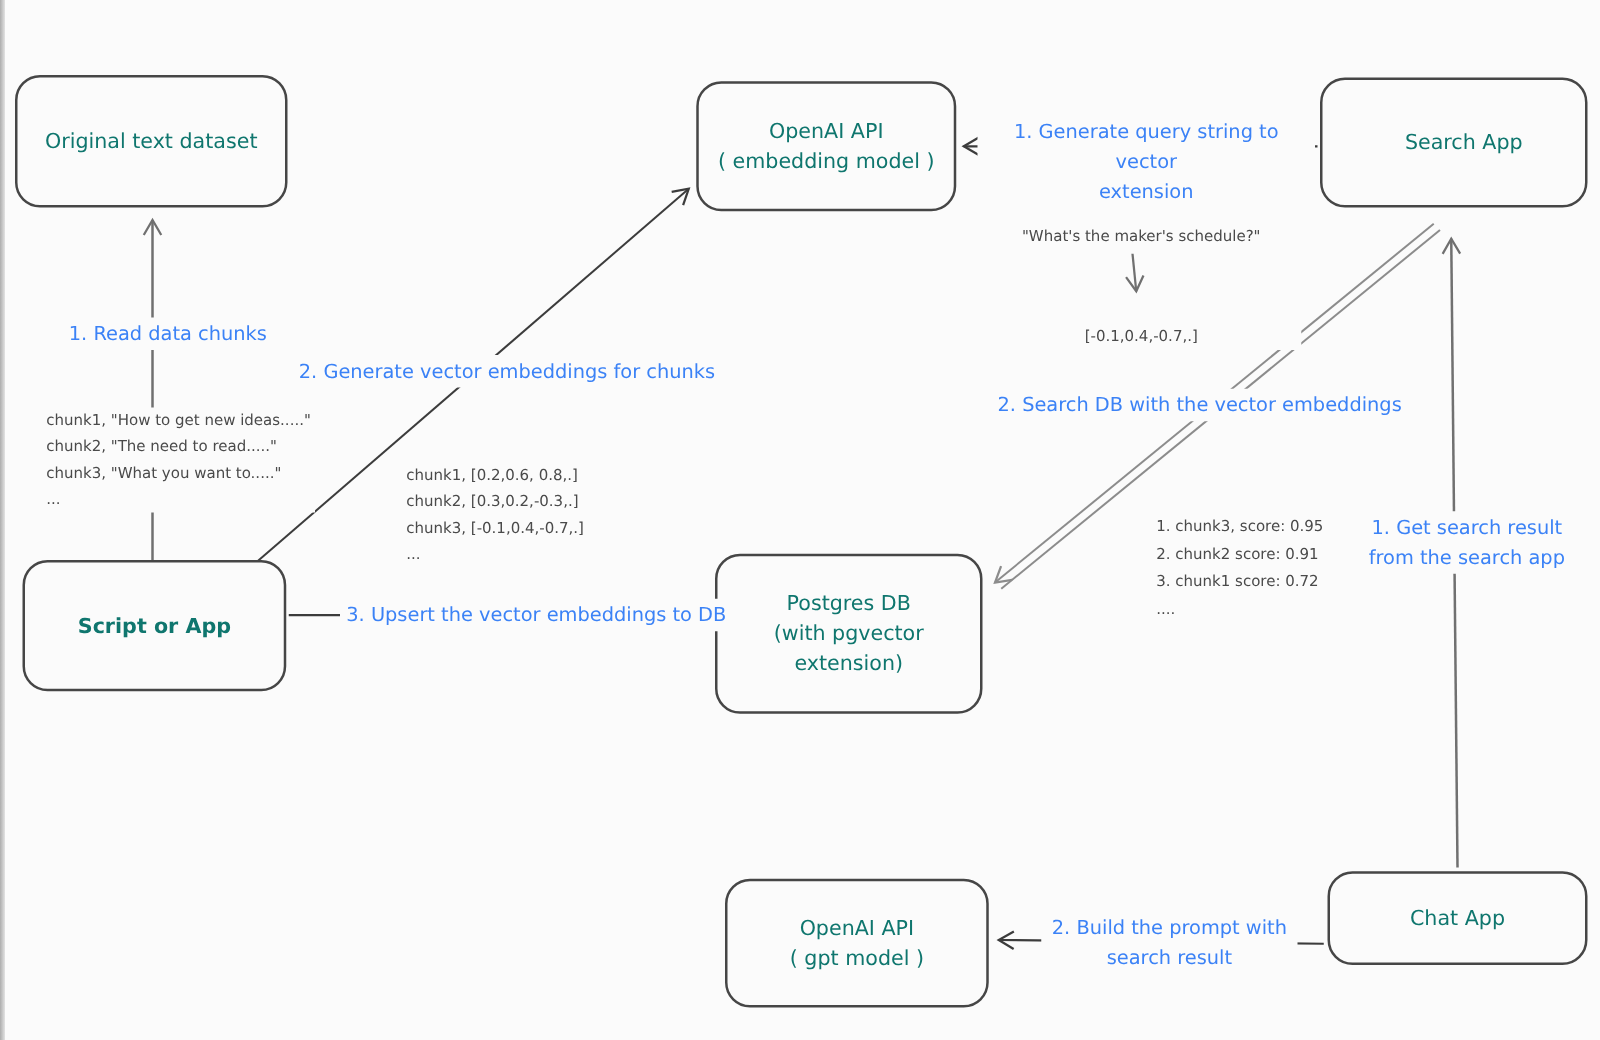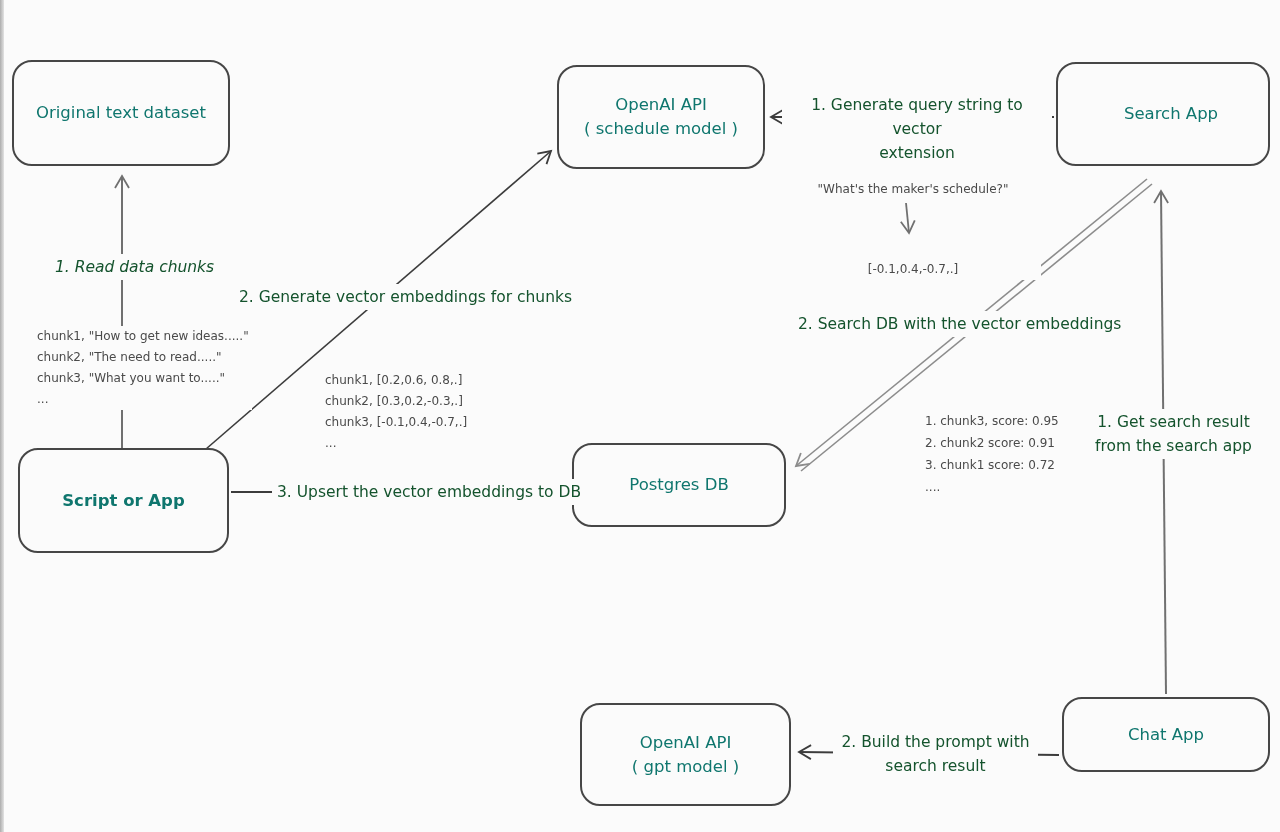--- a/index.html
+++ b/index.html
@@ -14,21 +14,21 @@
   svg.wires{position:absolute;left:0;top:0;width:1280px;height:832px;}
   .node{
     position:absolute; box-sizing:border-box;
     border:2px solid #464646; border-radius:20px;
     background:#fbfbfb;
     display:flex; flex-direction:column; align-items:center; justify-content:center;
     font-size:16.5px; text-align:center; line-height:24px; color:#0f766e;
   }
   .elabel{
     position:absolute; background:#fbfbfb; padding:1px 5px;
-    font-size:15.5px; color:#14532d; white-space:nowrap; line-height:24px;
+    font-size:15.5px; color:#3b82f6; white-space:nowrap; line-height:24px;
   }
   .elabel.center{text-align:center; white-space:normal;}
   .ann{
     position:absolute; background:#fbfbfb; padding:0 3px;
     font-size:12px; color:#4a4a4a; line-height:21px; white-space:nowrap;
   }
   .ann.center{text-align:center;}
   .ann.tight{line-height:18px;}
 </style>
 </head>
@@ -67,45 +67,46 @@
 
     <line x1="906" y1="203" x2="909" y2="233" stroke="#707070" stroke-width="1.8" marker-end="url(#ah-gray)"></line>
   </svg>
 
   <div class="node" style="left:12px;top:60px;width:218px;height:106px;">
     <span>Original text dataset</span>
   </div>
 
   <div class="node" style="left:557px;top:65px;width:208px;height:104px;">
     <span>OpenAI API</span>
-    <span>( schedule model )</span>
+    <span>( embedding model )</span>
   </div>
 
   <div class="node" style="left:1056px;top:62px;width:214px;height:104px;padding-left:16px;">
     <span>Search App</span>
   </div>
 
   <div class="node" style="left:18px;top:448px;width:211px;height:105px;font-weight:bold;">
     <span>Script or App</span>
   </div>
 
-  <div class="node" style="left:572px;top:443px;width:214px;height:84px;">
+  <div class="node" style="left:572px;top:443px;width:214px;height:128px;">
     <span>Postgres DB</span>
+    <span>(with pgvector extension)</span>
   </div>
 
   <div class="node" style="left:580px;top:703px;width:211px;height:103px;">
     <span>OpenAI API</span>
     <span>( gpt model )</span>
   </div>
 
   <div class="node" style="left:1062px;top:697px;width:208px;height:75px;">
     <span>Chat App</span>
   </div>
 
-  <div class="elabel" style="left:50px;top:254px;font-style:italic;">1. Read data chunks</div>
+  <div class="elabel" style="left:50px;top:254px;">1. Read data chunks</div>
 
   <div class="elabel" style="left:234px;top:284px;">2. Generate vector embeddings for chunks</div>
 
   <div class="elabel" style="left:272px;top:479px;">3. Upsert the vector embeddings to DB</div>
 
   <div class="elabel center" style="left:782px;top:92px;width:260px;">
     <div>1. Generate query string to vector</div>
     <div>extension</div>
   </div>
 

